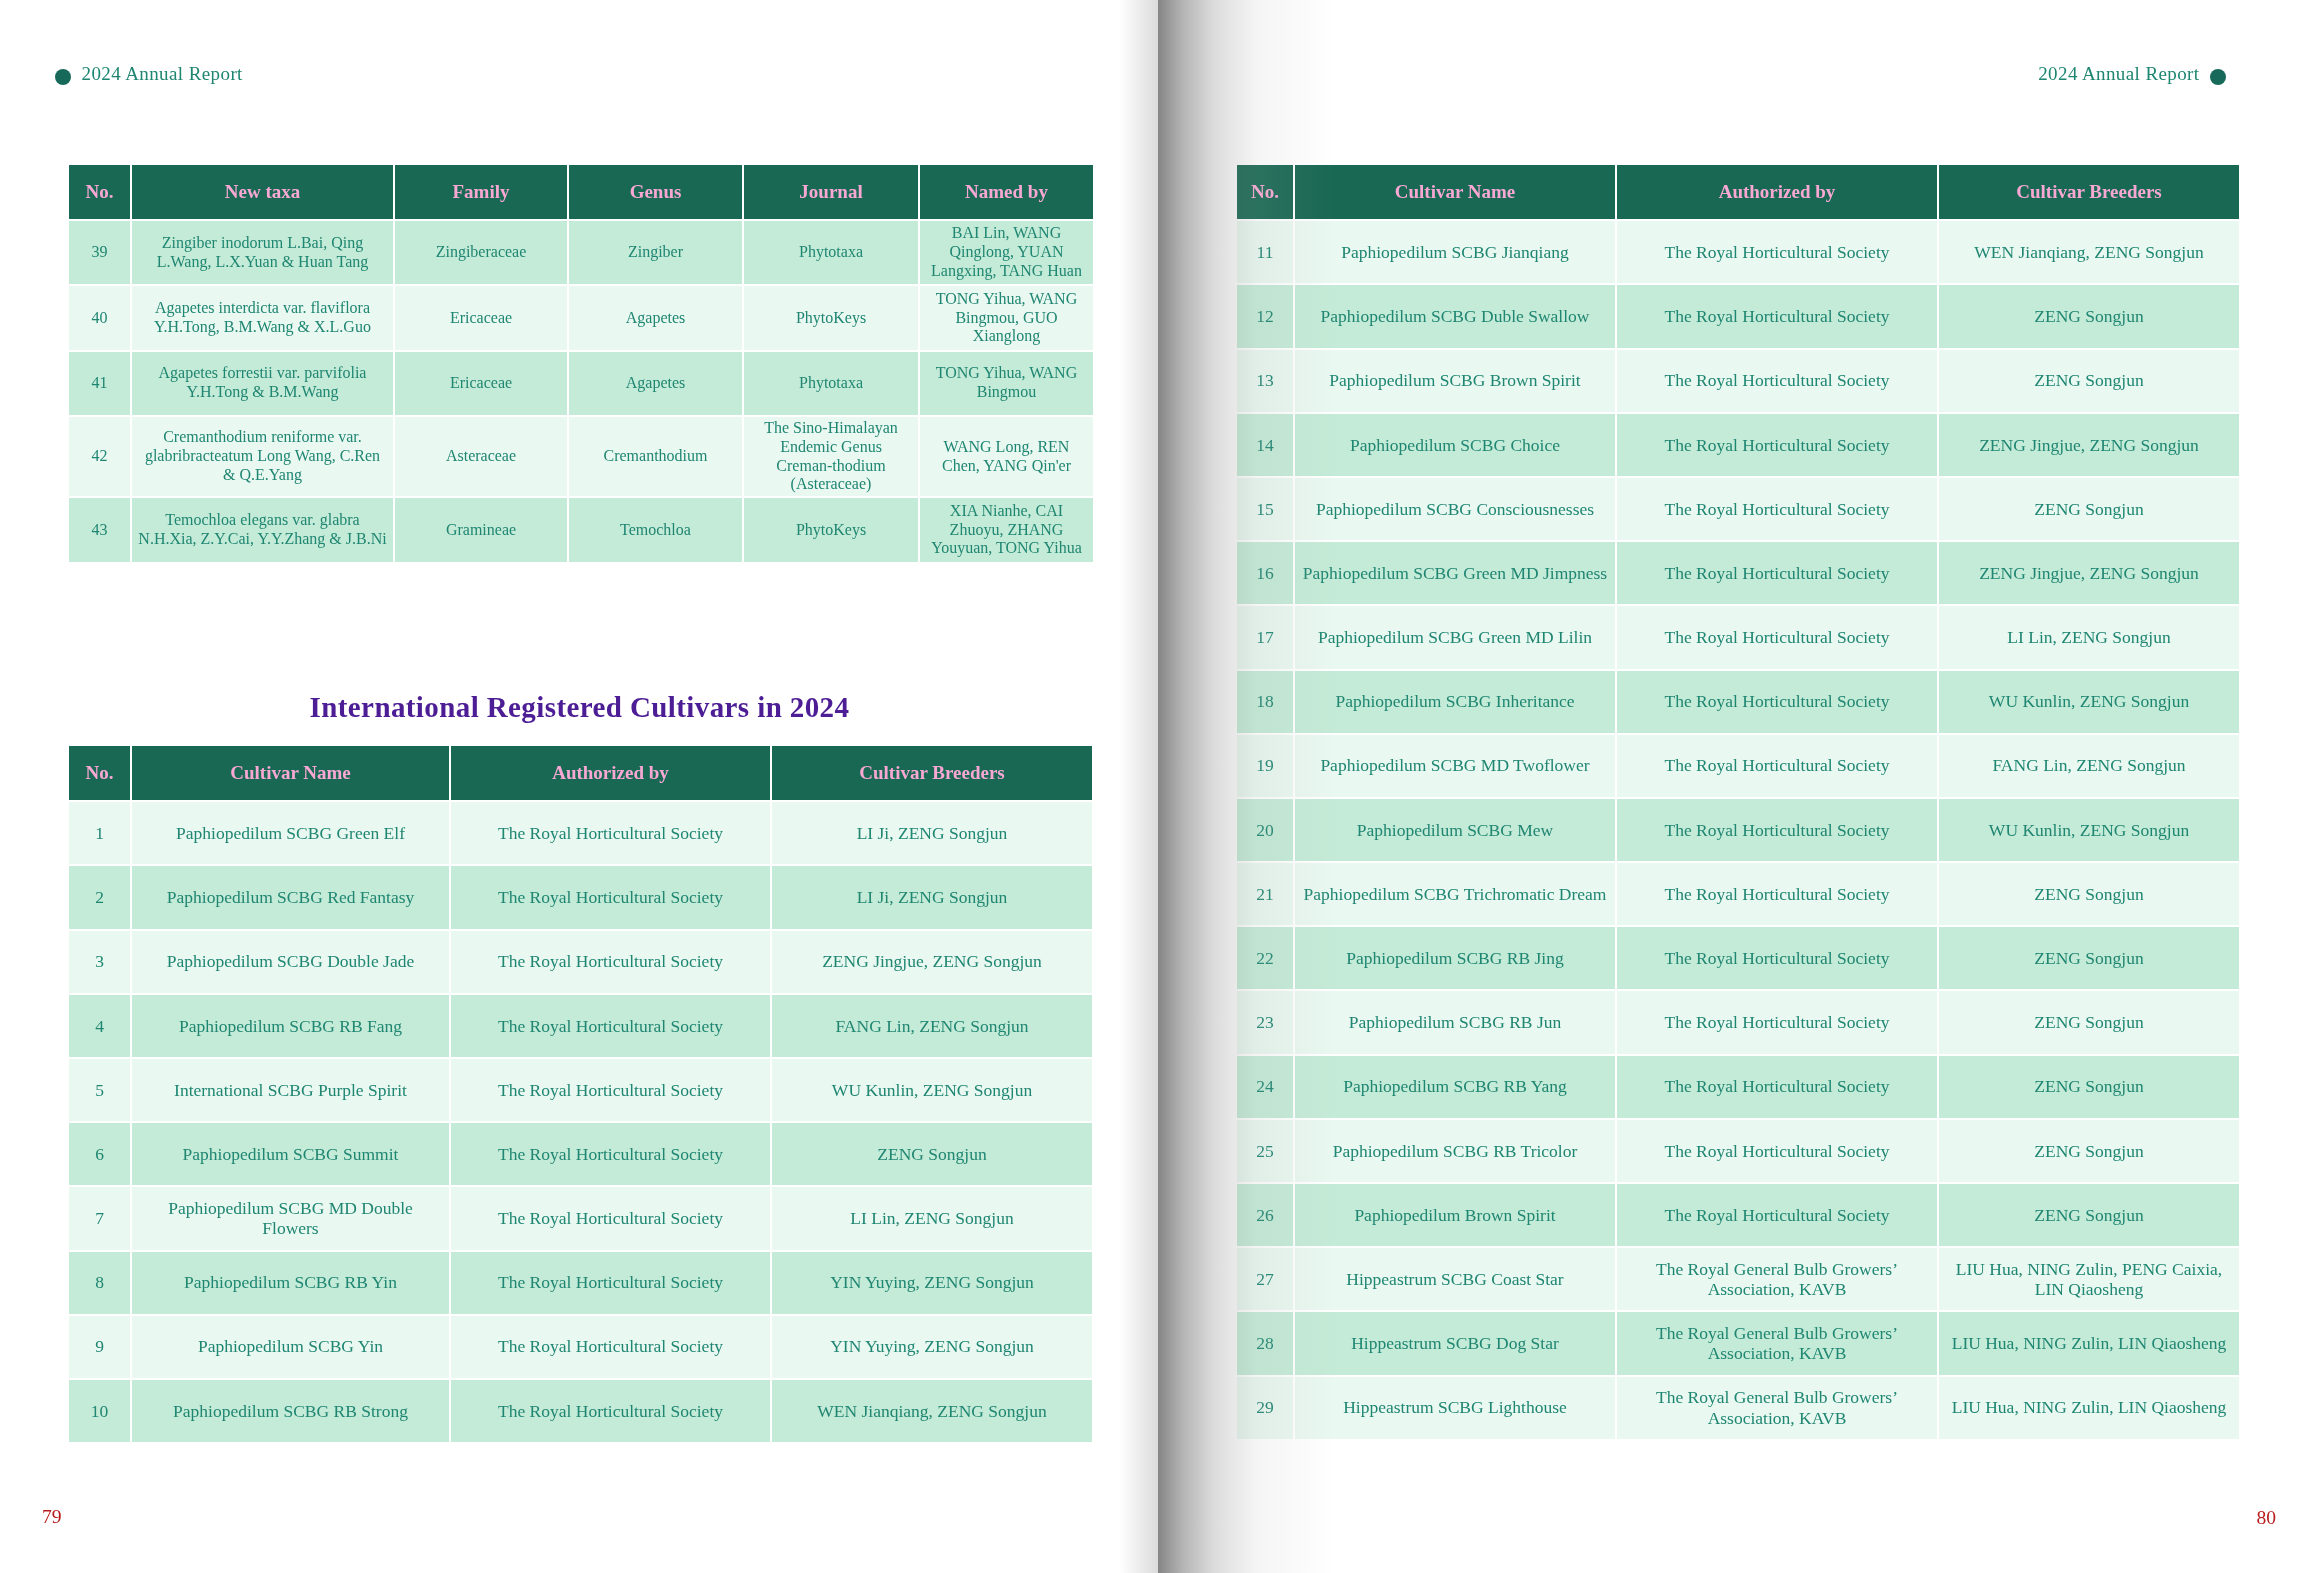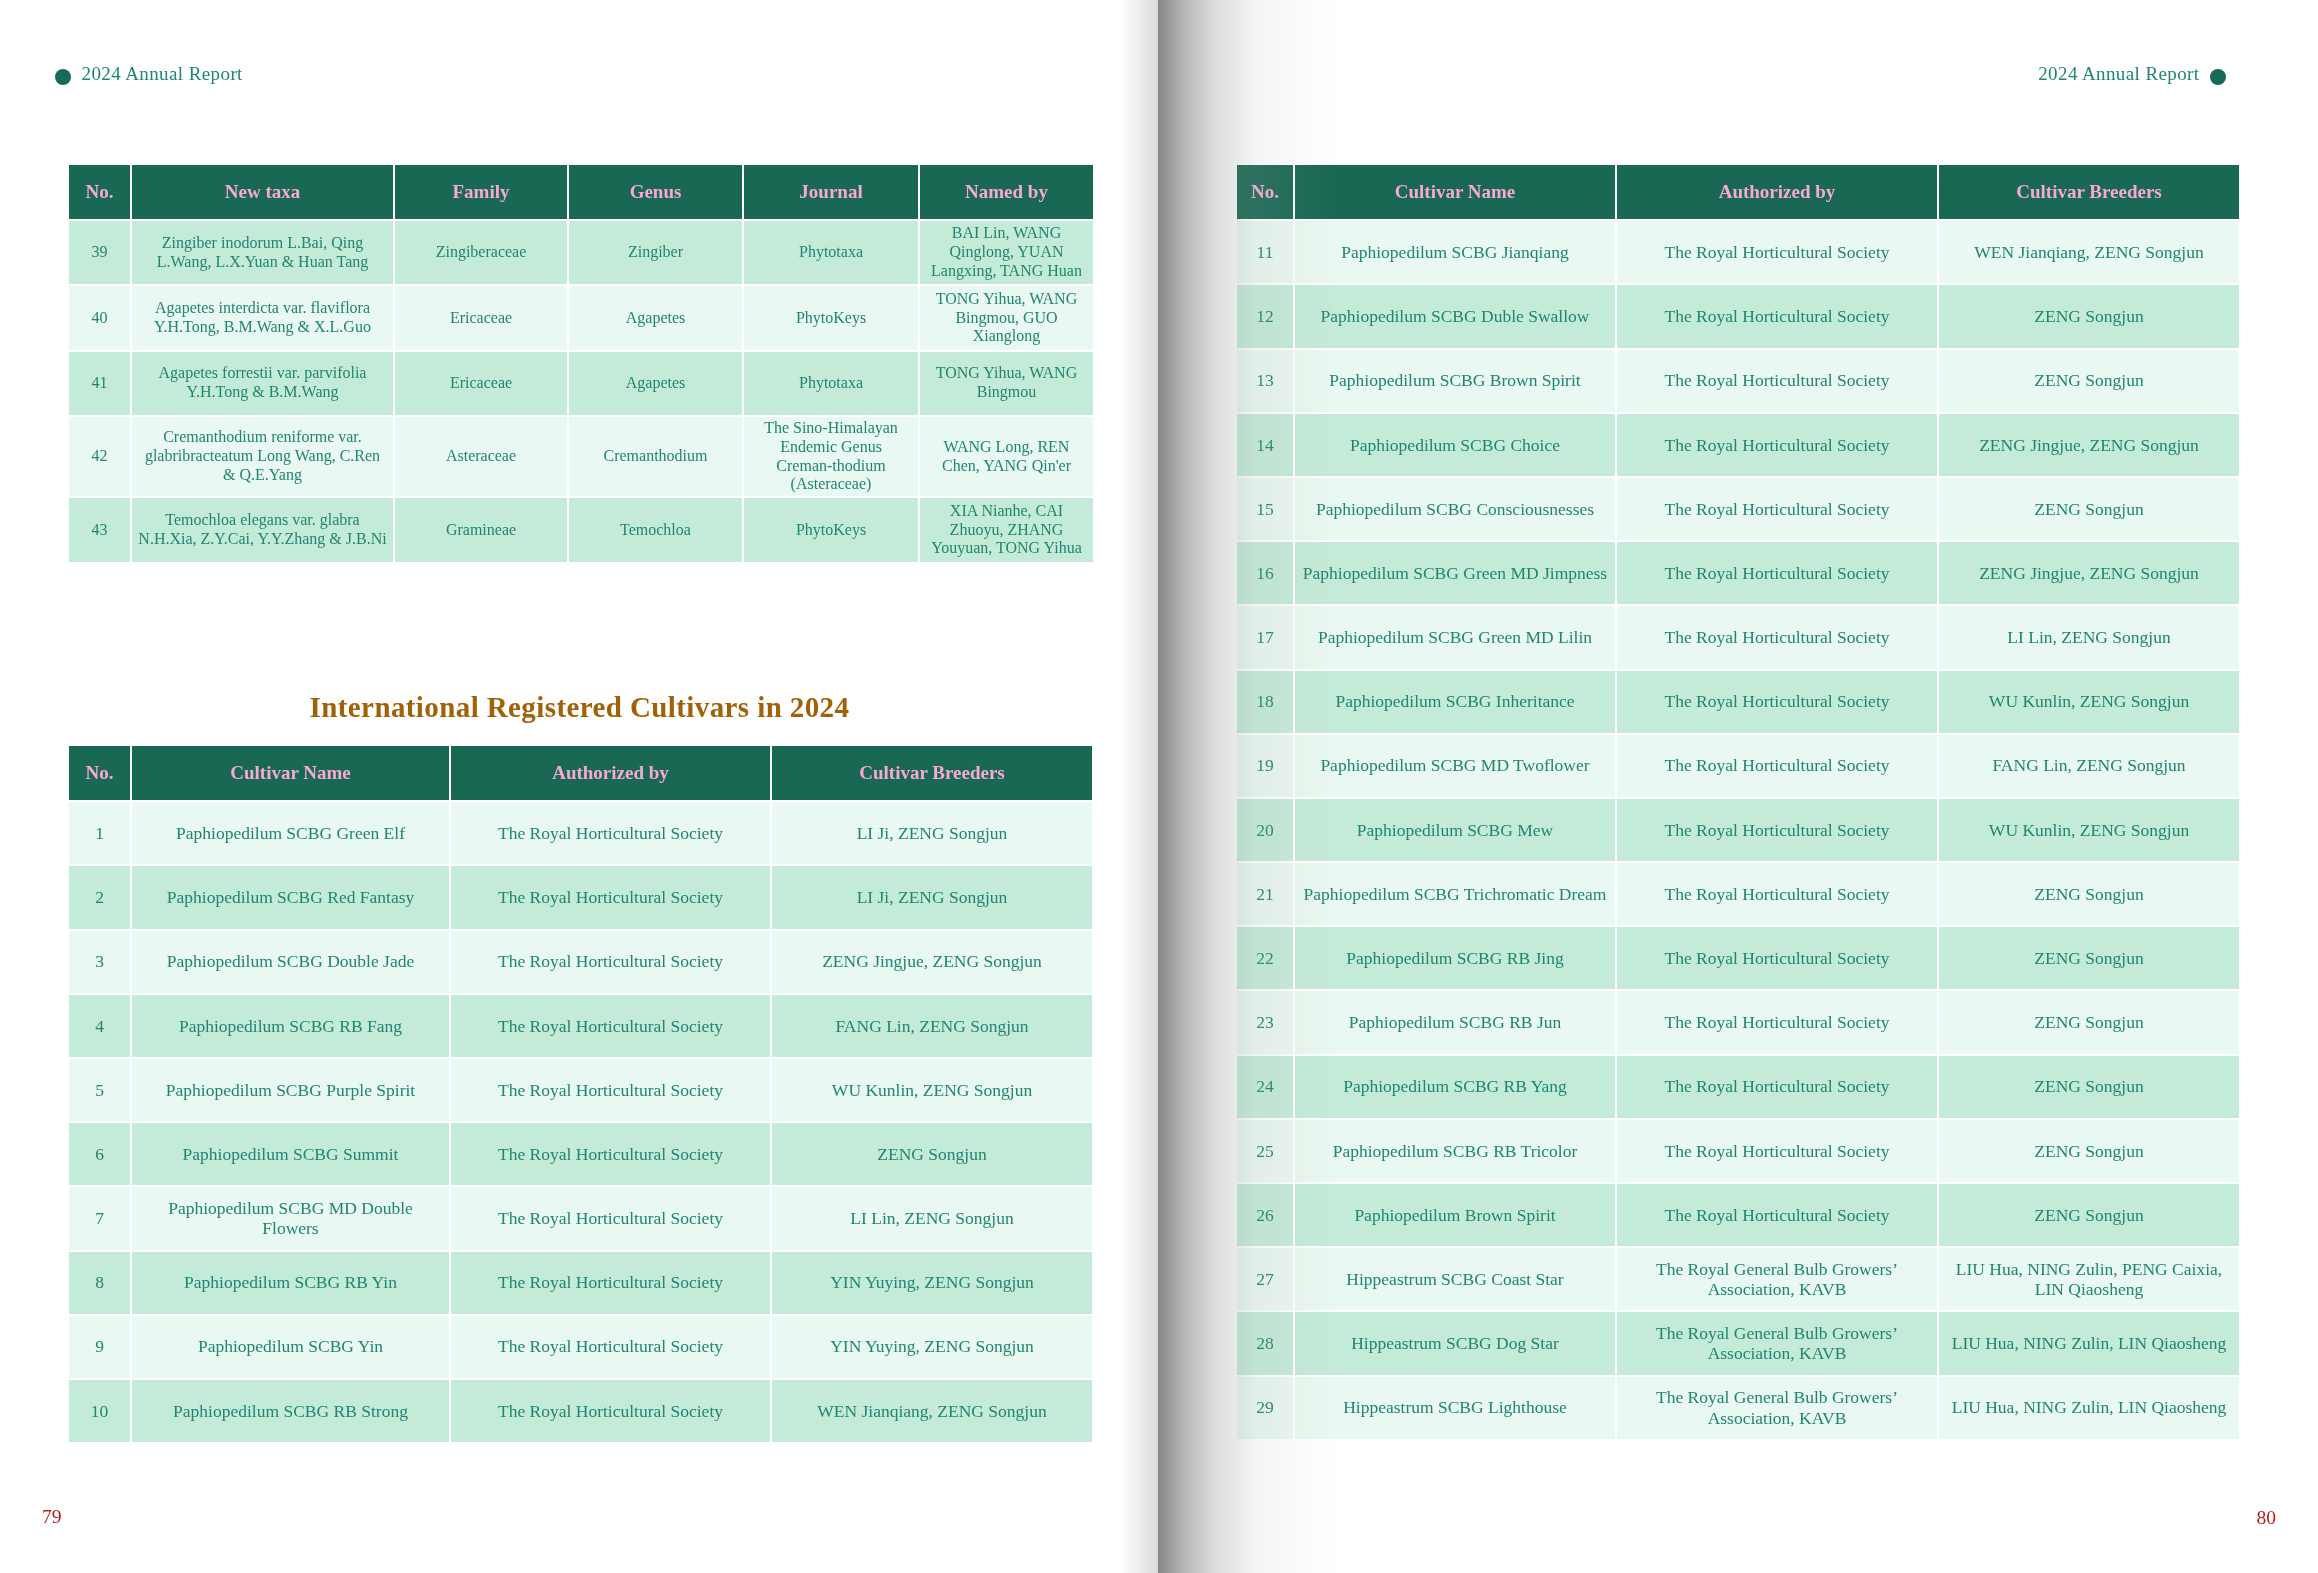--- a/index.html
+++ b/index.html
@@ -50,21 +50,21 @@
 
   
   .t1{left:67px;top:163px;width:1025px;}
   .t1 td{font-size:16px;height:59px;}
   .t1 tbody tr:nth-child(odd) td{background:#c4ebd7;}
   .t1 tbody tr:nth-child(even) td{background:#e9f8f0;}
 
   
   .section-title{
     position:absolute;left:67px;top:691px;width:1025px;margin:0;text-align:center;
-    font-size:29px;font-weight:bold;color:#a16207;z-index:1;letter-spacing:0.4px;
+    font-size:29px;font-weight:bold;color:#4c1d95;z-index:1;letter-spacing:0.4px;
   }
 
   
   .t2{left:67px;top:744px;width:1025px;}
   .t2 td{font-size:17.5px;height:58px;}
   .t2 tbody tr:nth-child(even) td{background:#c4ebd7;}
   .t2 tbody tr:nth-child(odd) td{background:#e9f8f0;}
 
   
   .t3{left:77px;top:163px;width:1005px;}
@@ -183,21 +183,21 @@
             <td>ZENG Jingjue, ZENG Songjun</td>
           </tr>
           <tr>
             <td>4</td>
             <td>Paphiopedilum SCBG RB Fang</td>
             <td>The Royal Horticultural Society</td>
             <td>FANG Lin, ZENG Songjun</td>
           </tr>
           <tr>
             <td>5</td>
-            <td>Paphiopedilum SCBG Purple Spirit</td>
+            <td>International SCBG Purple Spirit</td>
             <td>The Royal Horticultural Society</td>
             <td>WU Kunlin, ZENG Songjun</td>
           </tr>
           <tr>
             <td>6</td>
             <td>Paphiopedilum SCBG  Summit</td>
             <td>The Royal Horticultural Society</td>
             <td>ZENG Songjun</td>
           </tr>
           <tr>

